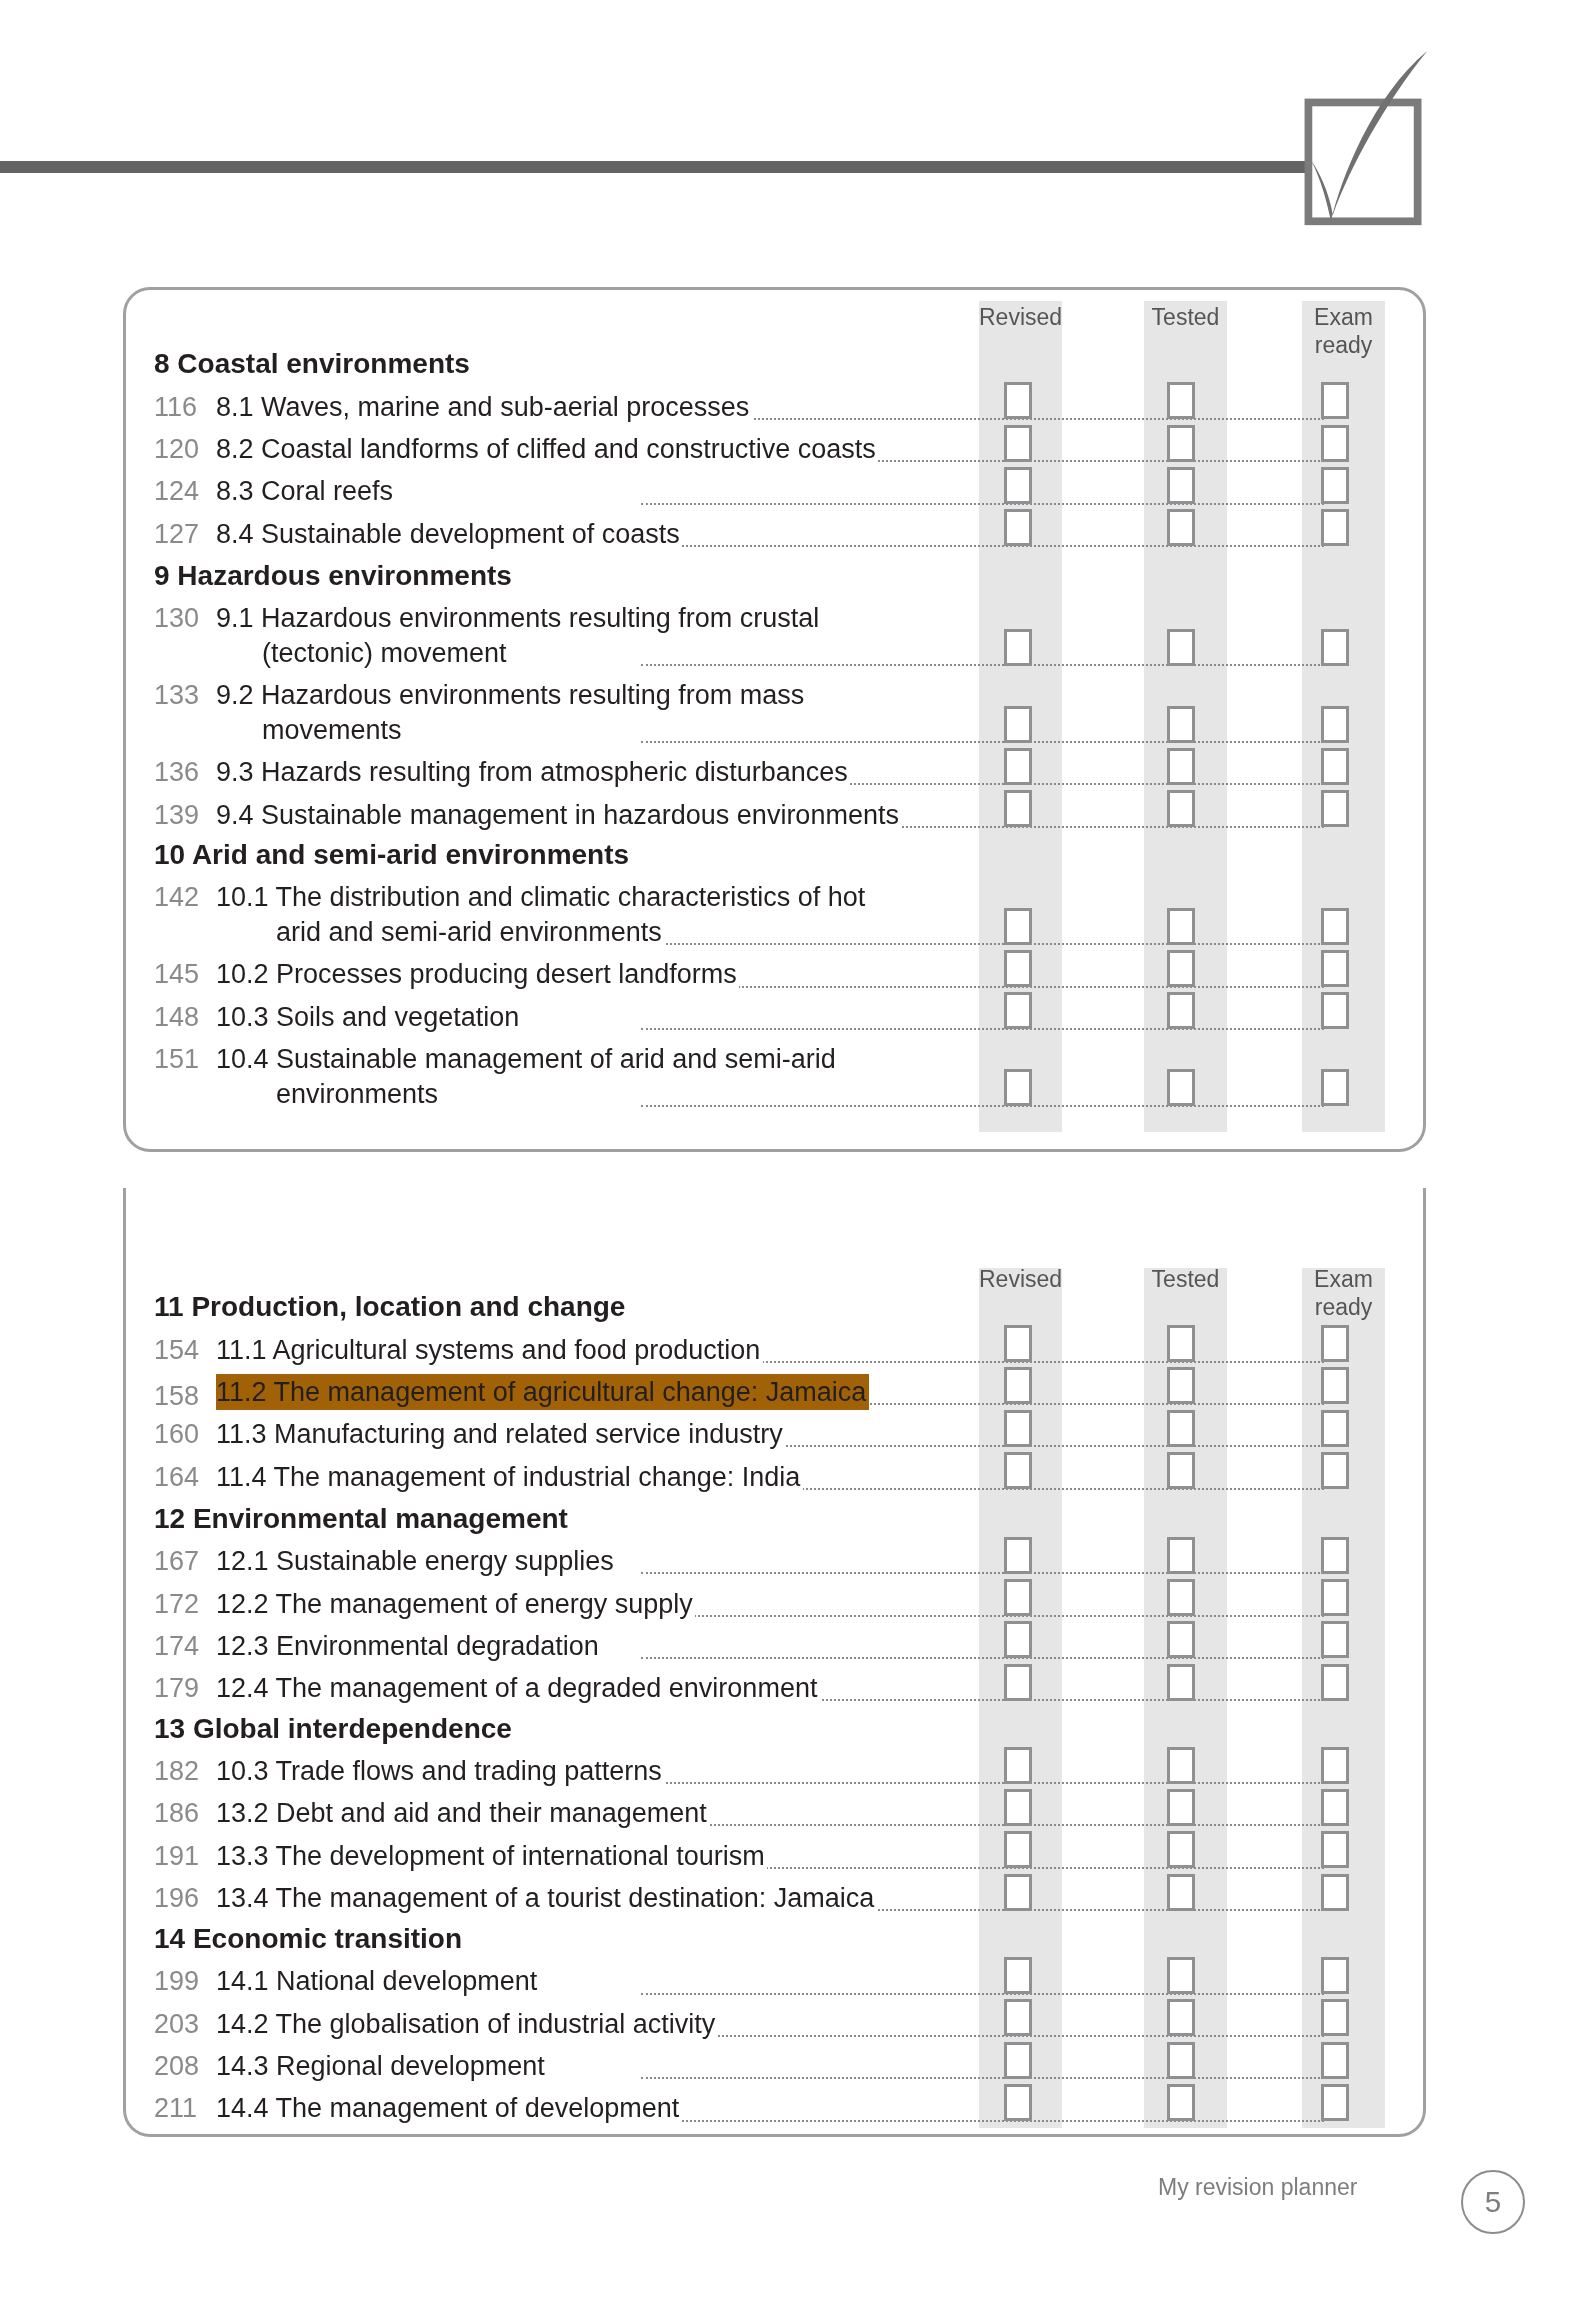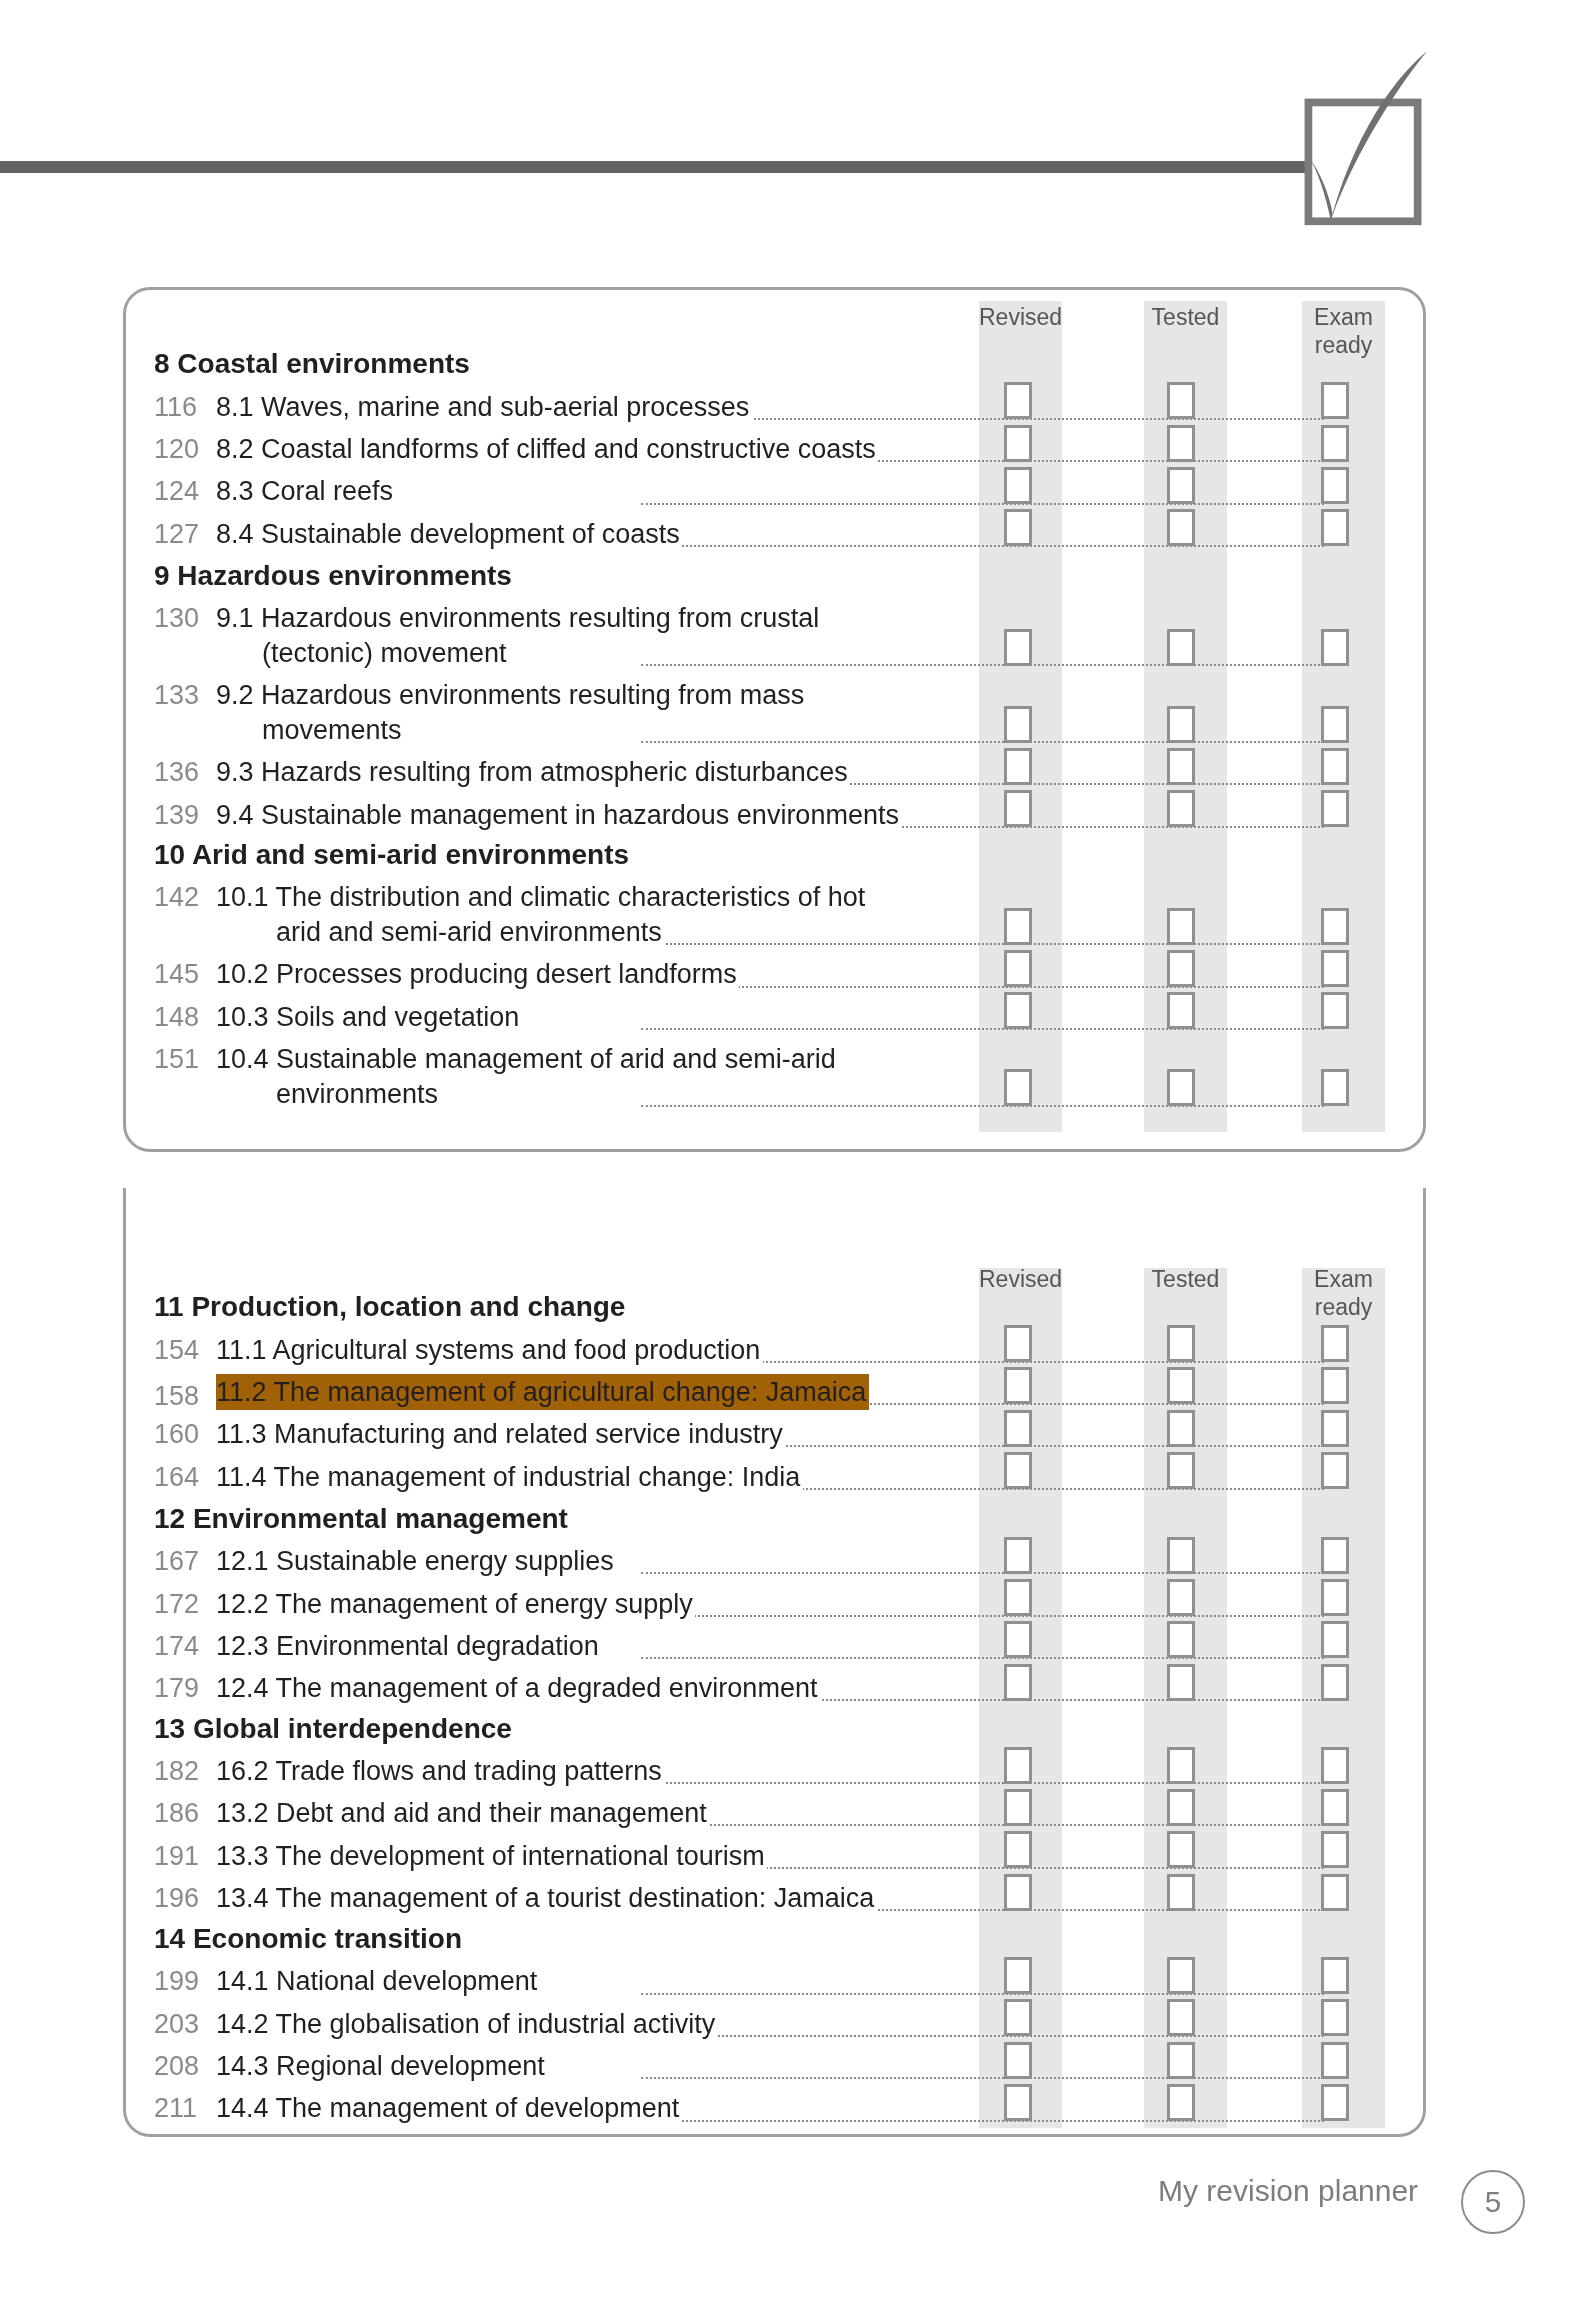--- a/index.html
+++ b/index.html
@@ -17,21 +17,21 @@
 
   .col-band { position: absolute; width: 83px; background: #e6e6e6; }
   .col-head { position: absolute; width: 83px; text-align: center; font-size: 23px; line-height: 29.5px; color: #555557; }
   .topic-title { position: absolute; left: 154px; font-size: 28px; font-weight: bold; line-height: 36px; color: #231f20; }
   .page-num { position: absolute; left: 154px; font-size: 27px; line-height: 36px; color: #8a8a8c; width: 58px; }
   .item-text { position: absolute; left: 216px; font-size: 27px; line-height: 36px; color: #231f20; white-space: nowrap; }
   .item-text2 { position: absolute; font-size: 27px; line-height: 36px; color: #231f20; white-space: nowrap; }
   .leader { position: absolute; height: 2.6px; border-bottom: 2.6px dotted #8a8a8c; }
   .cb { position: absolute; width: 28px; height: 37px; border: 3.2px solid #909093; background: #fff; cursor: pointer; }
 
-  .footer-text { position: absolute; left: 1158px; top: 2174px; font-size: 30px; color: #7d7d7f; }
+  .footer-text { position: absolute; left: 1158px; top: 2174px; font-size: 23px; color: #7d7d7f; }
   .page-circle { position: absolute; left: 1461px; top: 2170px; width: 64px; height: 64px; border: 2.6px solid #8c8c8e; border-radius: 50%; text-align: center; line-height: 59px; font-size: 29.5px; color: #7d7d7f; }
 </style>
 </head>
 <body>
 
 <div class="top-rule"></div>
 <svg class="logo" viewBox="0 0 330 280">
   <rect x="10" y="80" width="170" height="185" fill="none" stroke="#7b7b7b" stroke-width="12"></rect>
   <path d="M14 170 C 30 200, 40 240, 45 265 C 60 200, 110 70, 195 0 C 130 80, 75 180, 48 255 C 42 220, 28 190, 14 170 Z" fill="#707070"></path>
 </svg>
@@ -181,21 +181,21 @@
     <div class="cb" style="left: 1167px; top: 1621px; z-index: 3;"></div>
     <div class="cb" style="left: 1321px; top: 1621px; z-index: 3;"></div>
     <div class="page-num" style="top: 1670px;">179</div>
     <div class="item-text" style="top: 1670px; background: rgb(255, 255, 255); z-index: 2; padding-right: 2.6px;">12.4 The management of a degraded environment</div>
     <div class="leader" style="top: 1698px; left: 641px; width: 683px;"></div>
     <div class="cb" style="left: 1004px; top: 1664px; z-index: 3;"></div>
     <div class="cb" style="left: 1167px; top: 1664px; z-index: 3;"></div>
     <div class="cb" style="left: 1321px; top: 1664px; z-index: 3;"></div>
     <div class="topic-title" style="top: 1711px;">13 Global interdependence</div>
     <div class="page-num" style="top: 1753px;">182</div>
-    <div class="item-text" style="top: 1753px; background: rgb(255, 255, 255); z-index: 2; padding-right: 2.6px;">16.2 Trade flows and trading patterns</div>
+    <div class="item-text" style="top: 1753px; background: rgb(255, 255, 255); z-index: 2; padding-right: 2.6px;">10.3 Trade flows and trading patterns</div>
     <div class="leader" style="top: 1781px; left: 641px; width: 683px;"></div>
     <div class="cb" style="left: 1004px; top: 1747px; z-index: 3;"></div>
     <div class="cb" style="left: 1167px; top: 1747px; z-index: 3;"></div>
     <div class="cb" style="left: 1321px; top: 1747px; z-index: 3;"></div>
     <div class="page-num" style="top: 1795px;">186</div>
     <div class="item-text" style="top: 1795px; background: rgb(255, 255, 255); z-index: 2; padding-right: 2.6px;">13.2 Debt and aid and their management</div>
     <div class="leader" style="top: 1823px; left: 641px; width: 683px;"></div>
     <div class="cb" style="left: 1004px; top: 1789px; z-index: 3;"></div>
     <div class="cb" style="left: 1167px; top: 1789px; z-index: 3;"></div>
     <div class="cb" style="left: 1321px; top: 1789px; z-index: 3;"></div>

